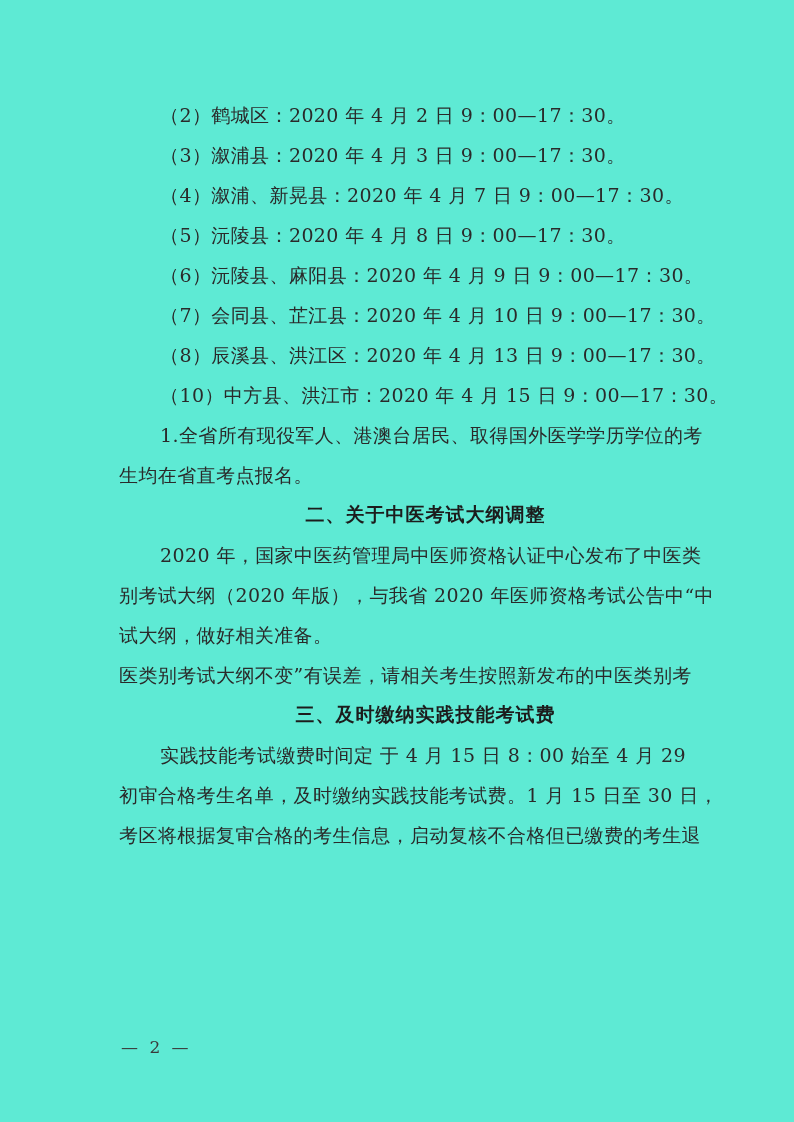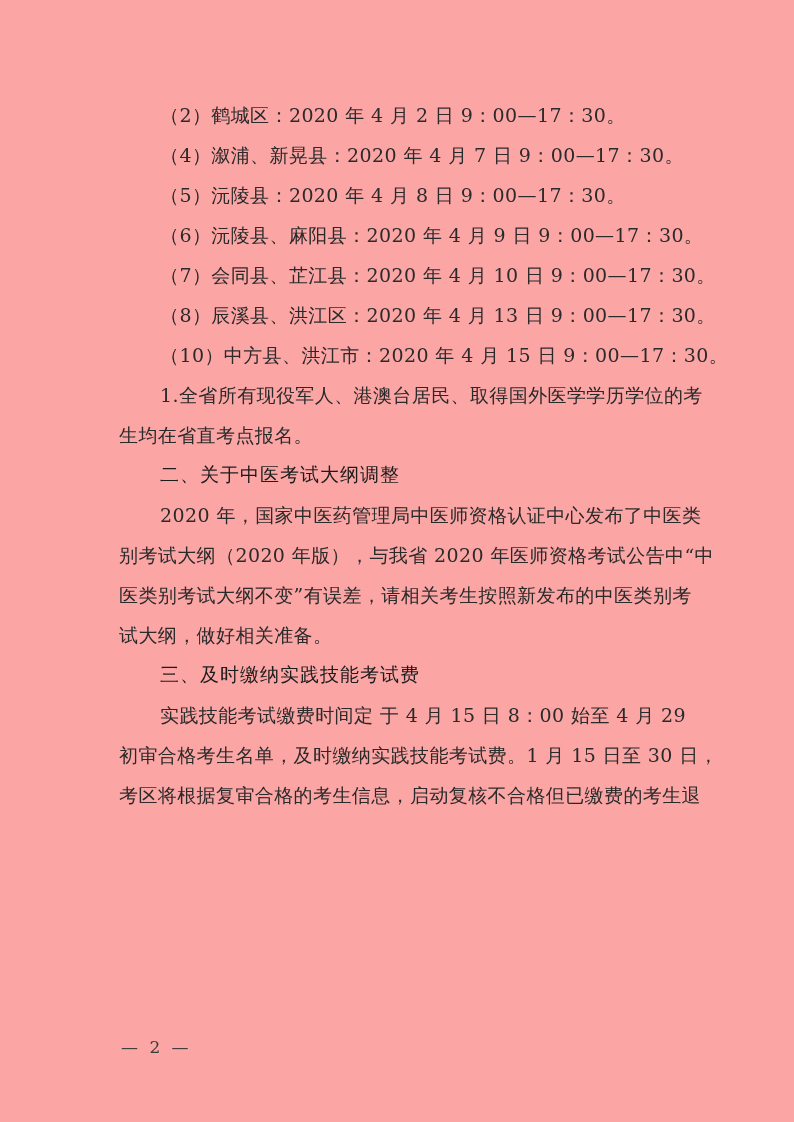--- a/index.html
+++ b/index.html
@@ -4,21 +4,21 @@
 <style>
   html, body {
     margin: 0;
     padding: 0;
     background: #ffffff;
   }
   .page {
     position: relative;
     width: 794px;
     height: 1122px;
-    background: #fca5a5;
+    background: #5eead4;
     overflow: hidden;
     font-family: "DejaVu Serif", "Liberation Serif", serif;
     color: #2a2a2a;
   }
   .content {
     position: absolute;
     left: 119px;
     top: 95px;
     width: 572px;
   }
@@ -30,58 +30,60 @@
     letter-spacing: 0.4px;
     white-space: nowrap;
     font-weight: 400;
     color: #2a2a2a;
   }
   .indent {
     text-indent: 41px;
   }
   .heading {
     font-family: "Liberation Sans", "DejaVu Sans", sans-serif;
-    font-weight: 400;
+    font-weight: 700;
     color: #1c1c1c;
     letter-spacing: 1px;
+    text-align: center;
   }
   .footer {
     position: absolute;
     left: 121px;
     top: 1034px;
     font-size: 17px;
     line-height: 26px;
     letter-spacing: 3px;
     color: #3a3a3a;
     font-family: "DejaVu Serif", "Liberation Serif", serif;
   }
 </style>
 </head>
 <body>
 
 <div class="page">
   <div class="content">
 
     <p class="line indent">（2）鹤城区：2020 年 4 月 2 日 9：00—17：30。</p>
+    <p class="line indent">（3）溆浦县：2020 年 4 月 3 日 9：00—17：30。</p>
     <p class="line indent">（4）溆浦、新晃县：2020 年 4 月 7 日 9：00—17：30。</p>
     <p class="line indent">（5）沅陵县：2020 年 4 月 8 日 9：00—17：30。</p>
     <p class="line indent">（6）沅陵县、麻阳县：2020 年 4 月 9 日 9：00—17：30。</p>
     <p class="line indent">（7）会同县、芷江县：2020 年 4 月 10 日 9：00—17：30。</p>
     <p class="line indent">（8）辰溪县、洪江区：2020 年 4 月 13 日 9：00—17：30。</p>
     <p class="line indent">（10）中方县、洪江市：2020 年 4 月 15 日 9：00—17：30。</p>
 
 
     <p class="line indent">1.全省所有现役军人、港澳台居民、取得国外医学学历学位的考</p>
     <p class="line">生均在省直考点报名。</p>
 
     <h2 class="line indent heading">二、关于中医考试大纲调整</h2>
     <p class="line indent">2020 年，国家中医药管理局中医师资格认证中心发布了中医类</p>
     <p class="line">别考试大纲（2020 年版），与我省 2020 年医师资格考试公告中“中</p>
+    <p class="line">试大纲，做好相关准备。</p>
     <p class="line">医类别考试大纲不变”有误差，请相关考生按照新发布的中医类别考</p>
-    <p class="line">试大纲，做好相关准备。</p>
 
     <h2 class="line indent heading">三、及时缴纳实践技能考试费</h2>
     <p class="line indent">实践技能考试缴费时间定 于 4 月 15 日 8：00 始至 4 月 29</p>
     <p class="line">初审合格考生名单，及时缴纳实践技能考试费。1 月 15 日至 30 日，</p>
     <p class="line">考区将根据复审合格的考生信息，启动复核不合格但已缴费的考生退</p>
 
   </div>
 
   <div class="footer">— 2 —</div>
 </div>

